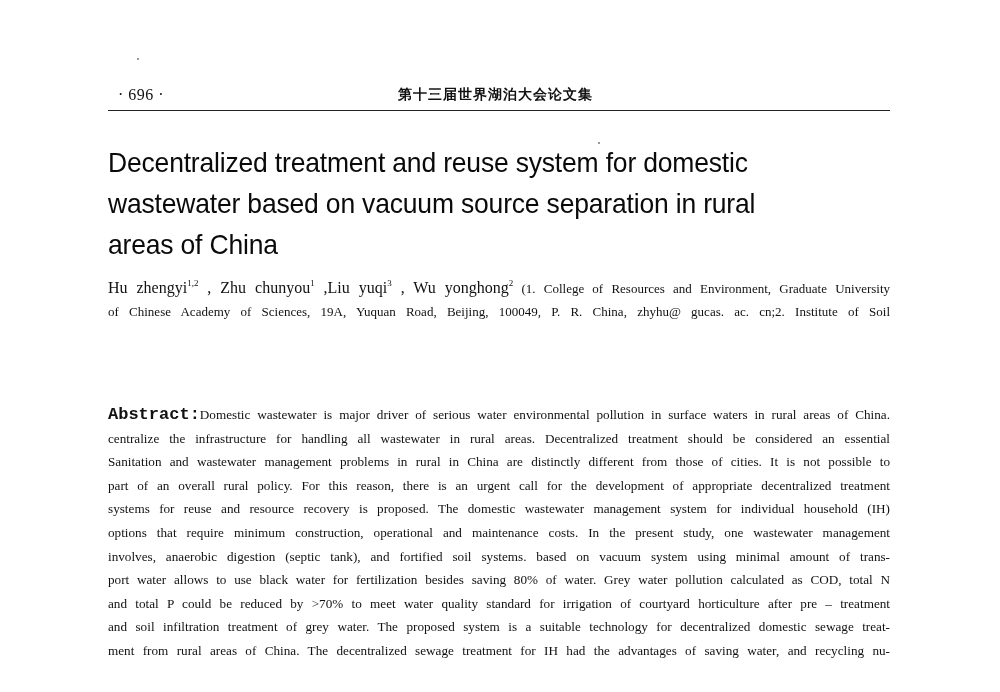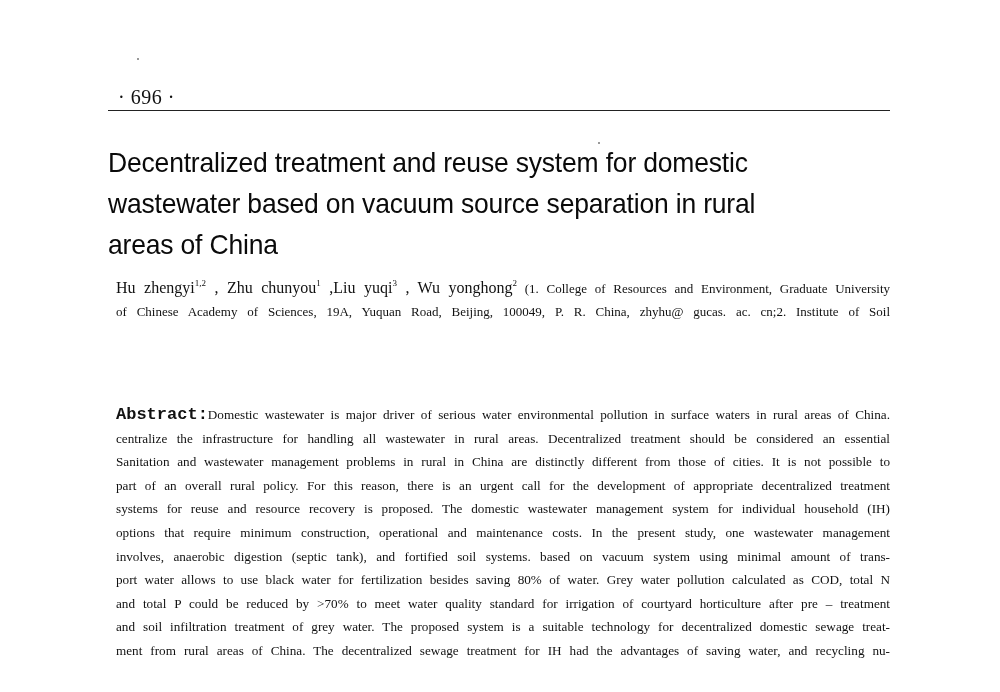--- a/index.html
+++ b/index.html
@@ -24,21 +24,21 @@
       position: absolute;
       left: 108px;
       top: 86px;
       width: 782px;
       height: 22px;
     }
     .page-number {
       position: absolute;
       left: 10px;
       top: 0;
-      font-size: 20px;
+      font-size: 16px;
       letter-spacing: 0.5px;
     }
     .journal-title {
       position: absolute;
       left: 290px;
       top: 0;
       font-size: 14px;
       font-family: "DejaVu Serif", serif;
       font-weight: bold;
       letter-spacing: 1px;
@@ -69,21 +69,20 @@
     .authors-block {
       position: absolute;
       left: 108px;
       top: 276px;
       width: 782px;
     }
     .line {
       display: block;
       white-space: nowrap;
       position: relative;
-      margin-left: 8px;
     }
     .justify {
       text-align: justify;
       text-align-last: justify;
       white-space: normal;
     }
     .authors-line {
       height: 24px;
       font-size: 13px;
       line-height: 24px;
@@ -126,20 +125,21 @@
       border-radius: 1px;
     }
   </style>
 </head>
 <body>
 
 <div class="page">
 
   <div class="running-header">
     <span class="page-number">· 696 ·</span>
+    <span class="journal-title">第十三届世界湖泊大会论文集</span>
   </div>
   <div class="header-rule"></div>
 
   <span class="speck" style="left:137px;top:58px;"></span>
   <span class="speck" style="left:598px;top:142px;"></span>
 
   <div class="paper-title">
     <span class="tl">Decentralized treatment and reuse system for domestic</span>
     <span class="tl">wastewater based on vacuum source separation in rural</span>
     <span class="tl">areas of China</span>

